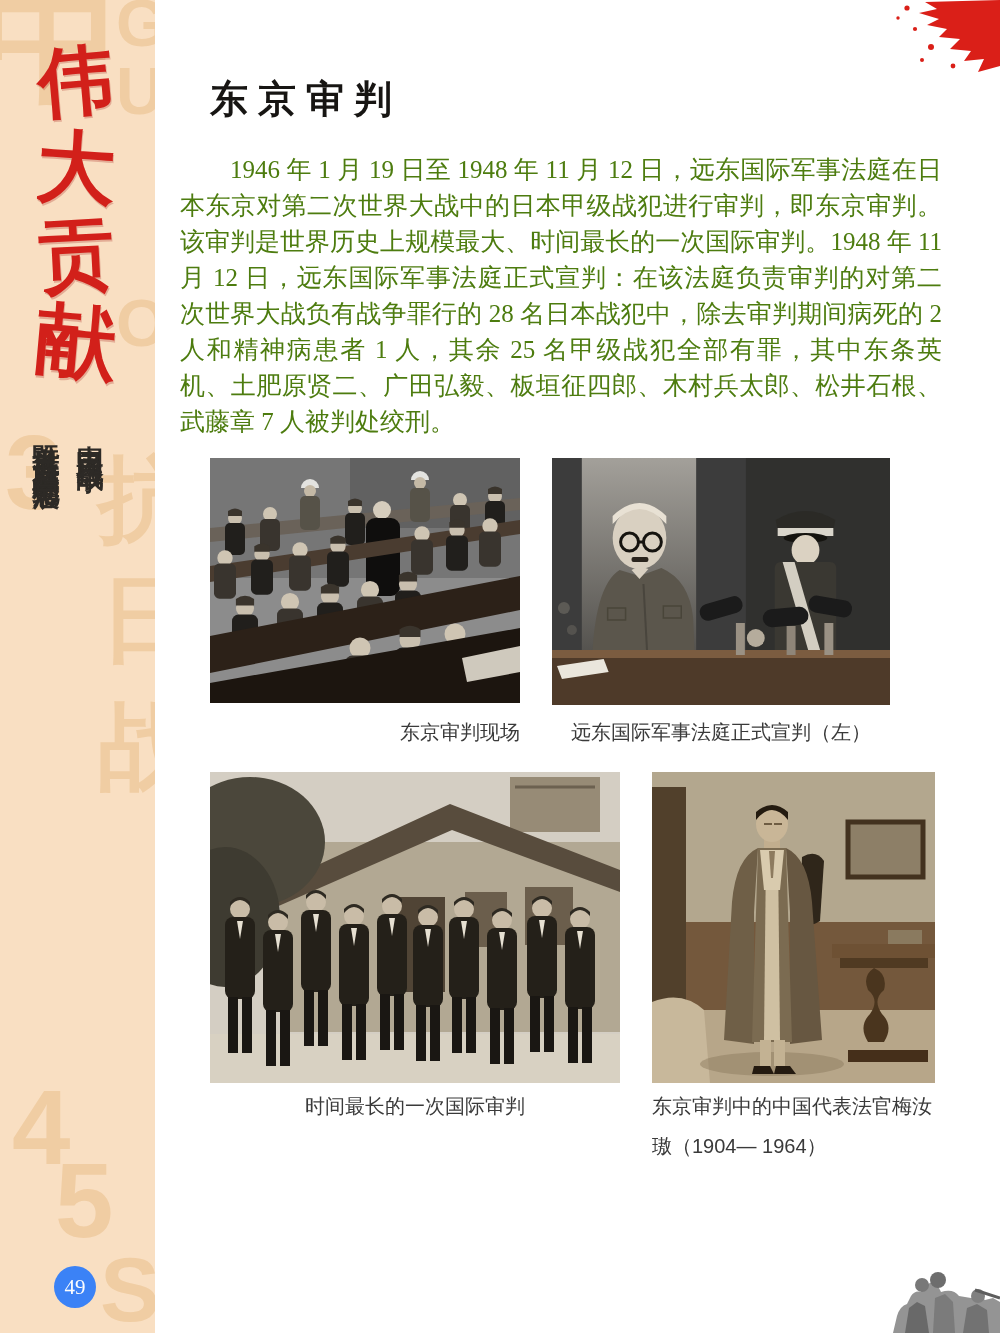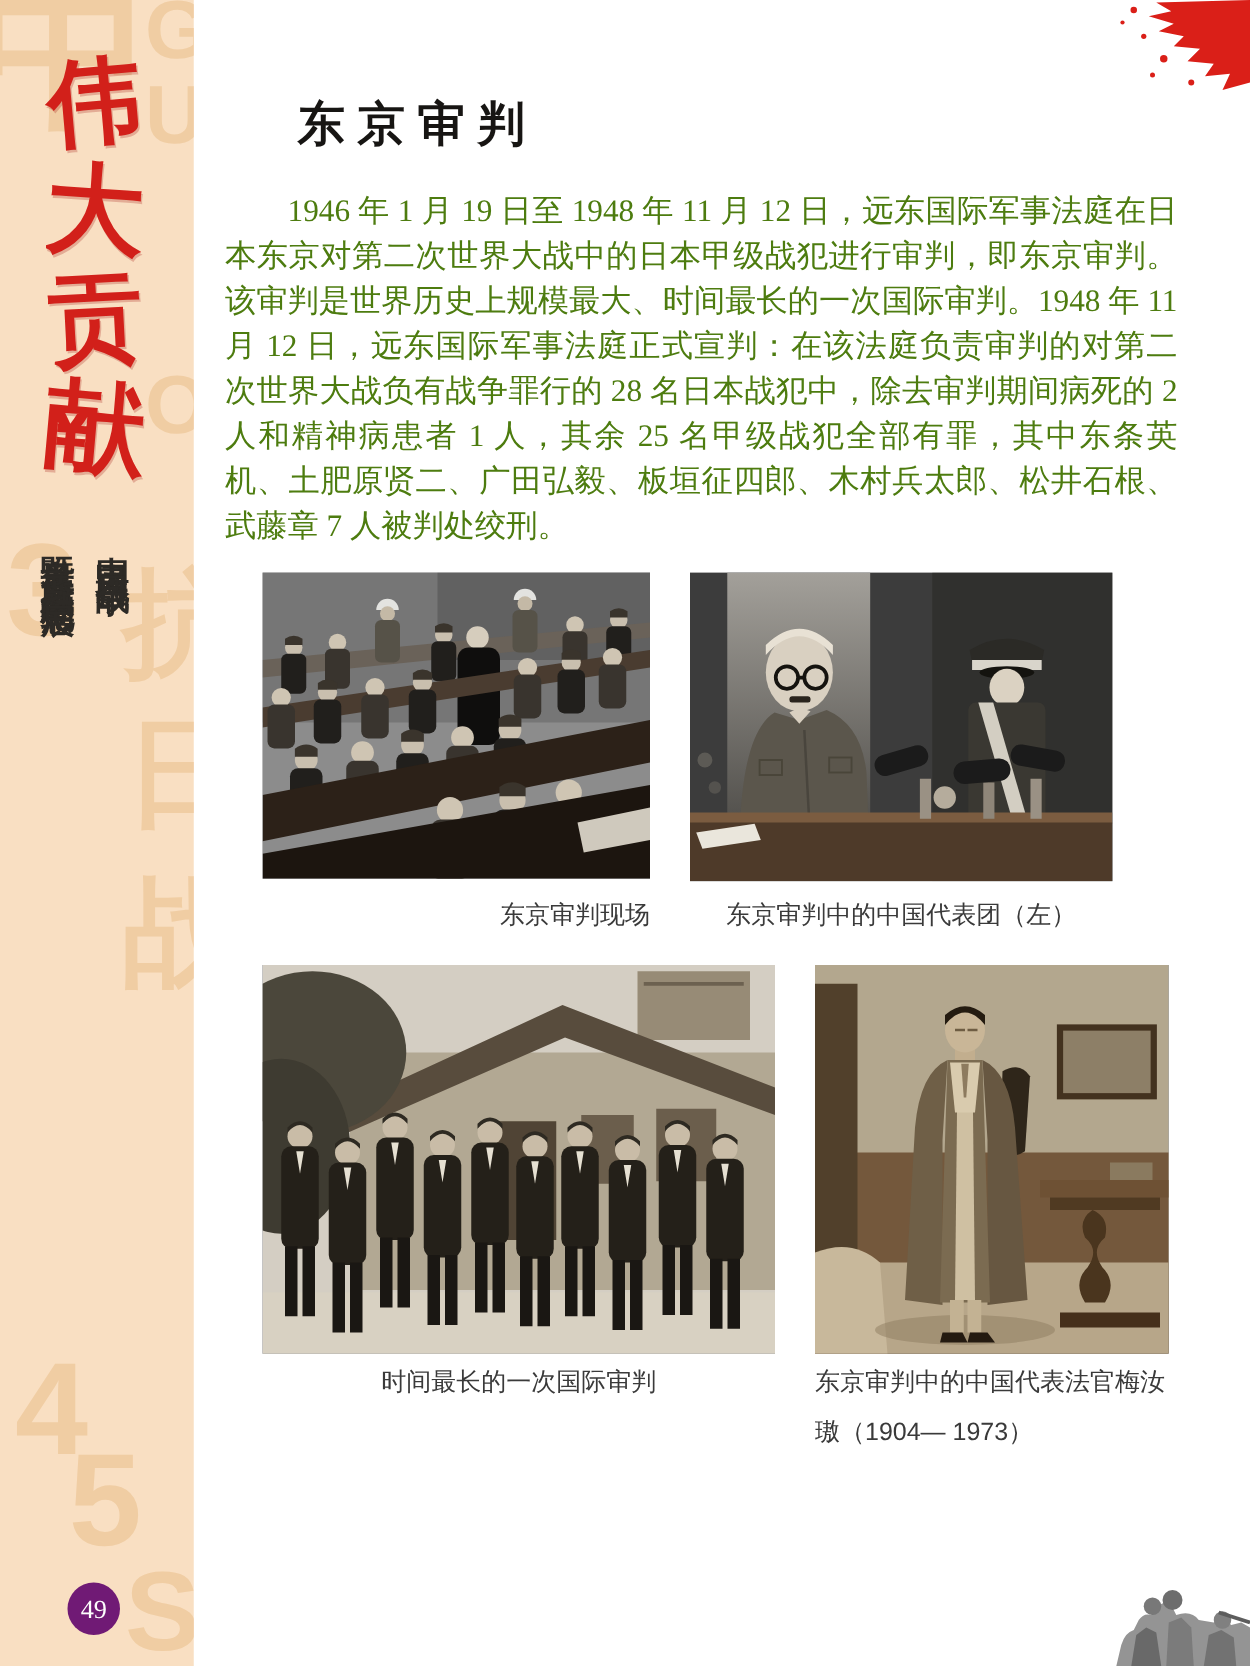--- a/index.html
+++ b/index.html
@@ -32,33 +32,33 @@
   .calligraphy span:nth-child(3){ transform:rotate(-3deg); }
   .calligraphy span:nth-child(4){ transform:rotate(5deg) scale(1.06); }
   .subtitle {
     position:absolute; left:24px; top:424px;
     writing-mode:vertical-rl; text-orientation:upright;
     font-size:27px; font-weight:bold; color:#2d2a26;
     letter-spacing:3px; line-height:44px;
   }
   .pagenum {
     position:absolute; left:54px; top:1266px; width:42px; height:42px;
-    border-radius:50%; background:#701a75; color:#fdfdfd;
+    border-radius:50%; background:#3b82f6; color:#fdfdfd;
     display:flex; align-items:center; justify-content:center;
     font-size:21px; font-family:"Liberation Serif",serif;
   }
 
   
   .splash { position:absolute; right:0; top:0; width:135px; height:78px; }
   .statue { position:absolute; right:0; bottom:0; width:125px; height:63px; }
 
   
   .main-title {
     position:absolute; left:210px; top:74px;
-    font-size:38px; font-weight:900; color:#171513; letter-spacing:10px;margin-left:28px;
+    font-size:38px; font-weight:900; color:#171513; letter-spacing:10px;
   }
   .body-text {
     position:absolute; left:180px; top:152px; width:762px;
     font-size:25px; line-height:36px; color:#4d7c0f;
     text-align:justify; text-indent:2em;
   }
 
   figure.photo { position:absolute; overflow:hidden; background:#888; }
   figure.photo svg { display:block; width:100%; height:100%; }
   .ph1 { left:210px; top:458px; width:310px; height:245px; }
@@ -300,17 +300,17 @@
       <path d="M124,294 l14,0 6,8 -22,0 Z" fill="#241a10"></path>
       <rect x="112" y="64" width="16" height="12" fill="#c2ae8e"></rect>
       <ellipse cx="120" cy="52" rx="16" ry="18" fill="#c9b697"></ellipse>
       <path d="M104,48 Q120,28 136,48 L136,40 Q120,26 104,40 Z" fill="#241b10"></path>
       <line x1="112" y1="52" x2="120" y2="52" stroke="#6e5c42" stroke-width="2"></line>
       <line x1="122" y1="52" x2="130" y2="52" stroke="#6e5c42" stroke-width="2"></line>
     </svg>
   </figure>
 
   <div class="caption cap1">东京审判现场</div>
-  <div class="caption cap2">东京审判中的中国代表团（左）</div>
+  <div class="caption cap2">远东国际军事法庭正式宣判（左）</div>
   <div class="caption cap3">时间最长的一次国际审判</div>
-  <div class="caption cap4">东京审判中的中国代表法官梅汝璈（1904— 1973）</div>
+  <div class="caption cap4">东京审判中的中国代表法官梅汝璈（1904— 1964）</div>
 
 </div>
 
 </body></html>

